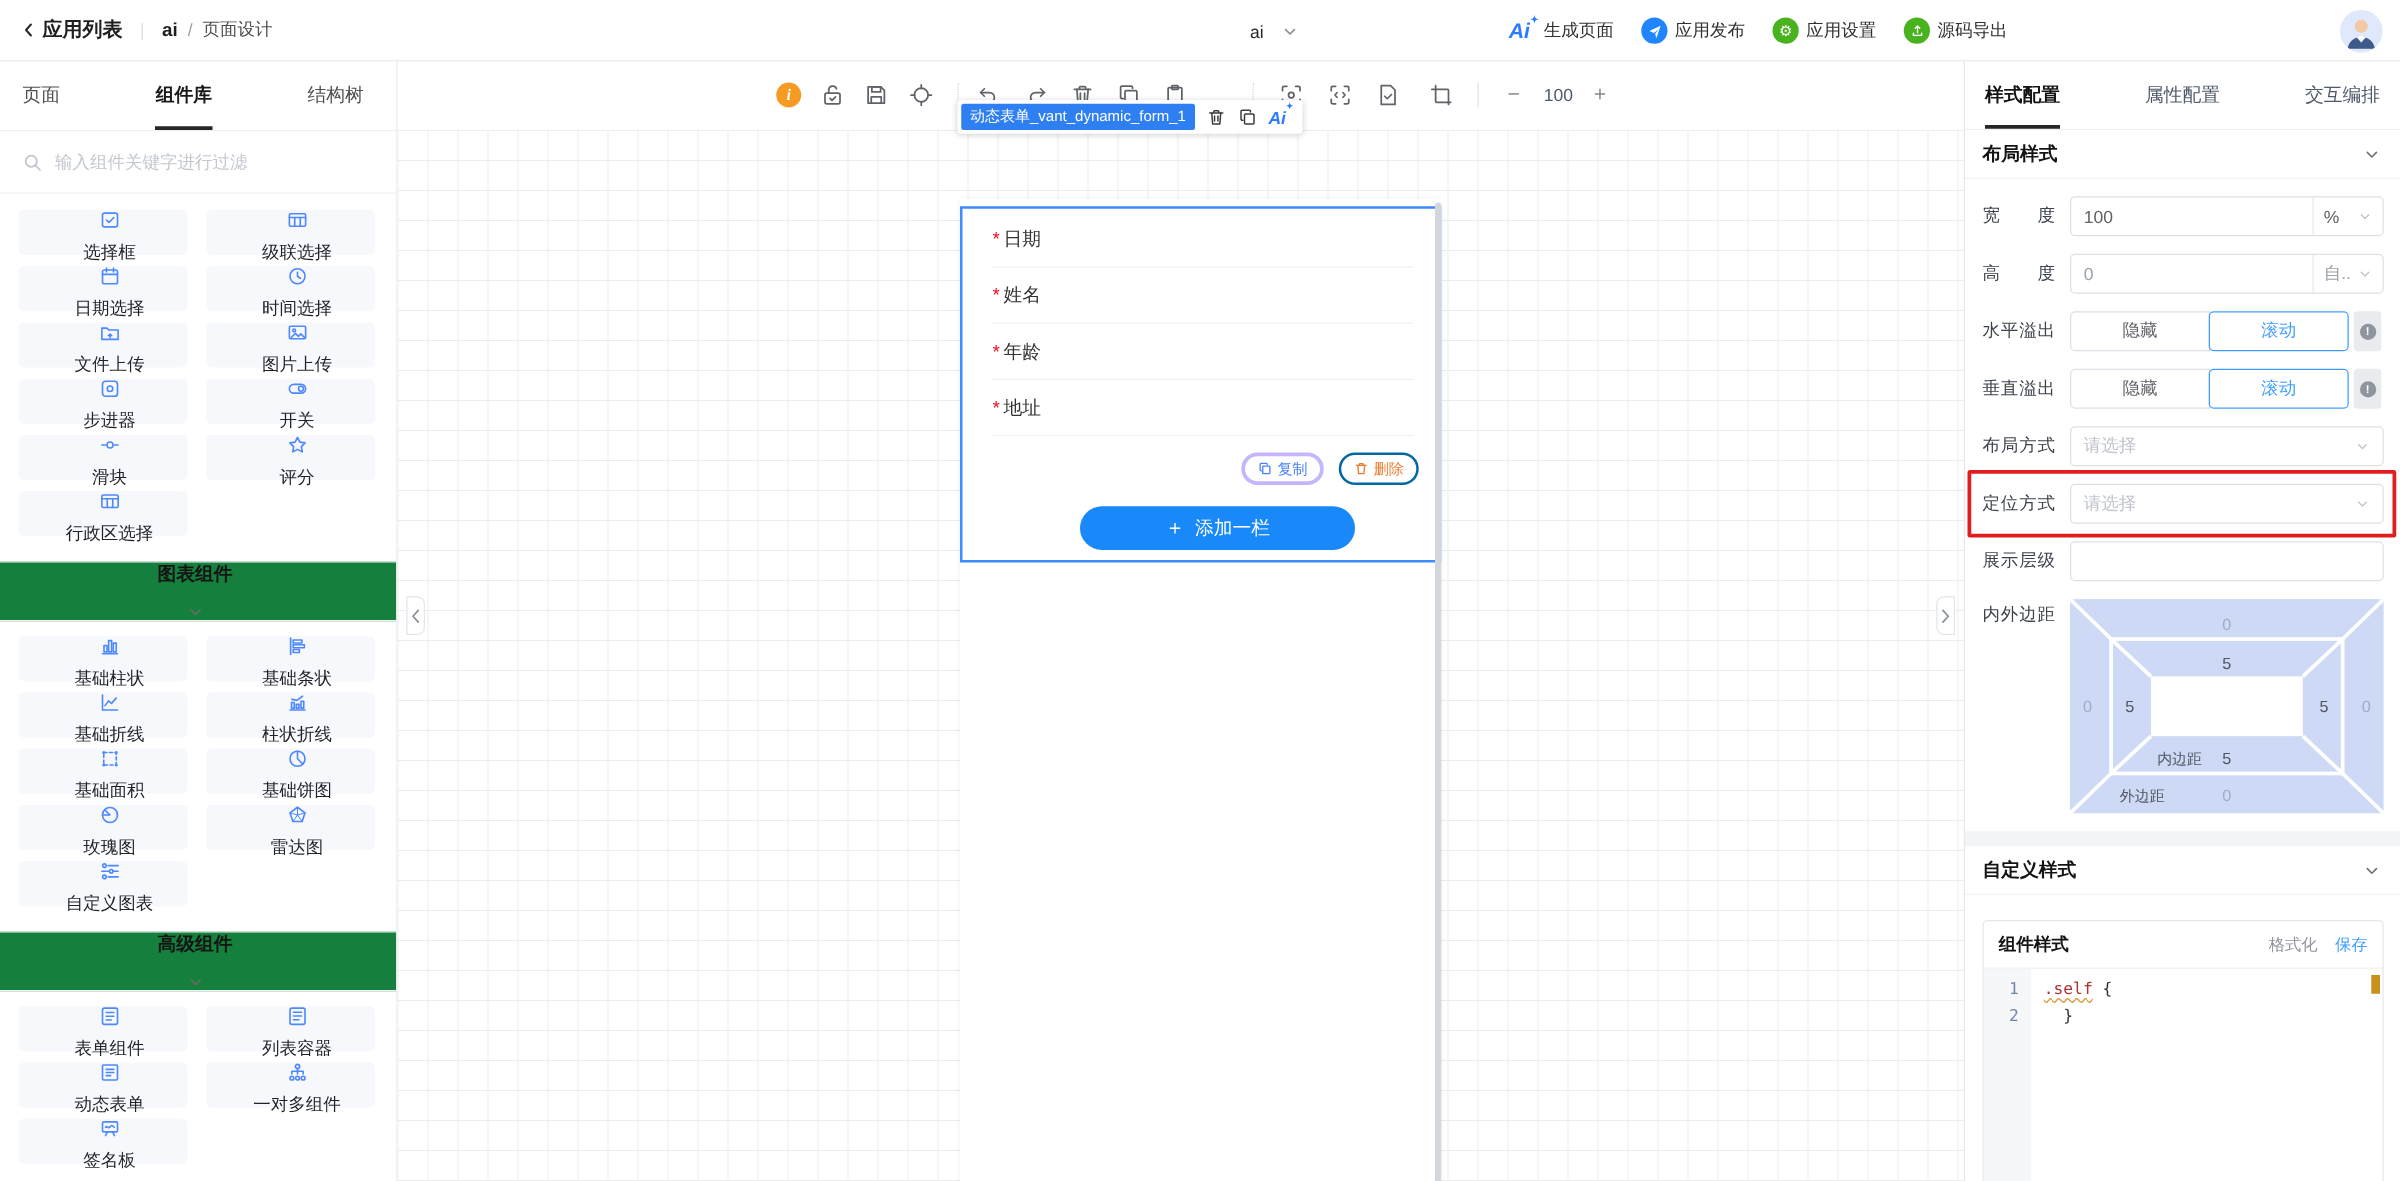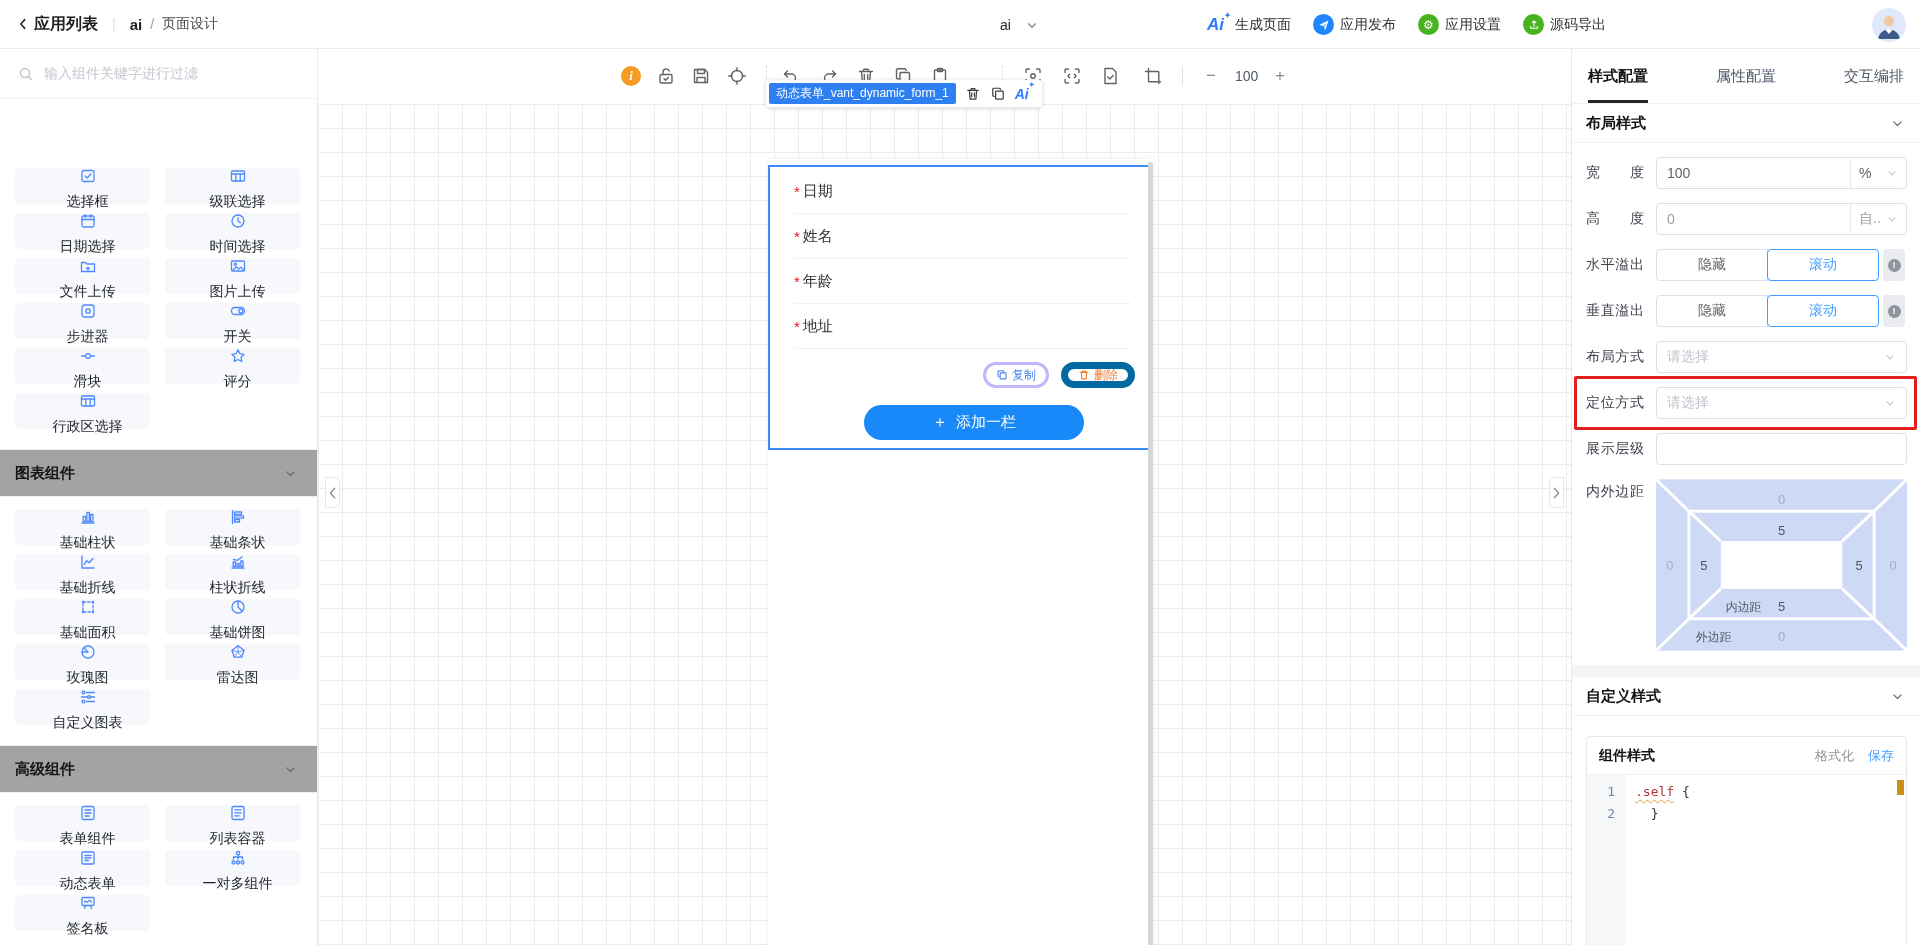--- a/index.html
+++ b/index.html
@@ -45,22 +45,22 @@
   .sb-search svg { width:16px; height:16px; stroke:#c0c4cc; flex:none; }
   .sb-search .ph { color:#c3c7cf; font-size:14px; }
   .sb-list { position:absolute; top:107px; left:0; right:0; bottom:0; overflow:hidden; }
   .sb-grid { display:grid; grid-template-columns:135px 135px; column-gap:15px; row-gap:9px;
     padding:12px 18px 12px 15px; }
   .sb-item { height:36px; background:#f6f8fb; border-radius:4px; display:flex; align-items:center;
     gap:9px; padding-left:10px; cursor:grab;flex-direction:column; }
   .sb-item .ic { width:16px; height:16px; color:#4d88ff; flex:none; }
   .sb-item .ic svg { width:16px; height:16px; }
   .sb-item .lb { color:#1f2329; font-size:14px; white-space:nowrap; }
-  .sb-sec { height:48px; background:#a3a3a3; border-top:1px solid #f0f0f0; border-bottom:1px solid #f0f0f0;
-    display:flex; align-items:center; justify-content:space-between; padding:0 20px 0 15px; margin-top:8px; }
+  .sb-sec { height:48px; background:#15803d; border-top:1px solid #f0f0f0; border-bottom:1px solid #f0f0f0;
+    display:flex; align-items:center; justify-content:space-between; padding:0 20px 0 15px; margin-top:8px;flex-direction:column; }
   .sb-sec .t { font-weight:bold; font-size:15px; color:#141414; }
   .sb-sec svg { width:13px; height:13px; stroke:#6b6b6b; }
 
   
   .cv { position:absolute; left:318px; top:49px; width:1253px; height:896px; background:#fff; }
   .cv-toolbar { position:absolute; left:0; top:0; width:100%; height:55px; background:#fff; z-index:6; }
   .tb-icon { position:absolute; top:17px; width:20px; height:20px; color:#5f6368; cursor:pointer; }
   .tb-icon svg { width:20px; height:20px; }
   .tb-info { border-radius:50%; background:#f59a23; color:#fff; font-style:italic; font-weight:bold;
     font-size:13px; display:flex; align-items:center; justify-content:center; font-family:"Liberation Serif",serif;}
@@ -79,21 +79,21 @@
   .sel { position:absolute; left:0; top:6px; width:385px; height:285px; border:2px solid #3e8bff; background:#fff; }
   .vant-card { position:absolute; left:2px; top:2px; right:2px; height:232px; background:#fff; }
   .field { margin:0 18px 0 22px; height:45px; display:flex; align-items:center;
     border-bottom:1px solid #f0f1f4; font-size:15px; color:#323233; }
   .req { color:#ee0a24; margin-right:3px; }
   .btn-row { display:flex; justify-content:flex-end; gap:12px; padding:13px 14px 0 0; }
   .mini-btn { height:26px; border-radius:13px; display:flex; align-items:center; gap:4px;
     padding:0 10px; font-size:12px; background:#fff; cursor:pointer; }
   .mini-btn svg { width:12px; height:12px; }
   .mini-copy { border:3px solid #c4b5fd; color:#4a82f7; }
-  .mini-del  { border:7px solid #0369a1; color:#ed7b2f; }
+  .mini-del  { border:2px solid #0369a1; color:#ed7b2f; }
   .add-btn { position:absolute; left:94px; top:238px; width:220px; height:35px; border-radius:18px;
     background:#1989fa; color:#fff; font-size:15px; display:flex; align-items:center; justify-content:center;
     gap:8px; cursor:pointer; }
   .add-btn .plus { font-size:16px; }
   
   .badge-card { position:absolute; left:448px; top:31px; height:27px; background:#fff; border-radius:3px;
     box-shadow:0 1px 5px rgba(0,0,0,.18); display:flex; align-items:center; gap:9px; padding:0 9px 0 3px; z-index:8; }
   .badge-chip { background:#2e7ff2; color:#fff; font-size:12px; height:21px; line-height:21px;
     padding:0 7px; border-radius:2px; white-space:nowrap; }
   .badge-ic { width:16px; height:16px; color:#3c3c3c; cursor:pointer; }
@@ -217,20 +217,25 @@
           <circle cx="17" cy="17" r="17" fill="#dfe9fb"></circle>
           <circle cx="17" cy="13" r="5.2" fill="#f2c9a4"></circle>
           <path d="M6 31c1.5-7 6-9.5 11-9.5s9.5 2.5 11 9.5z" fill="#3d5a8a"></path>
           <path d="M13.5 22l3.5 4 3.5-4-3.5-1.5z" fill="#fff"></path>
         </svg>
       </div>
     </div>
   </header>
 
   <aside class="sb">
+    <div class="sb-tabs">
+        <span class="sb-tab">页面</span>
+        <span class="sb-tab active">组件库</span>
+        <span class="sb-tab">结构树</span>
+      </div>
     <div class="sb-search">
       <svg viewBox="0 0 16 16" fill="none" stroke-width="1.4" stroke-linecap="round">
           <circle cx="7" cy="7" r="4.5"></circle>
           <path d="M10.5 10.5L14 14"></path>
         </svg>
       <span class="ph">输入组件关键字进行过滤</span>
     </div>
     <div class="sb-list">
         <div class="sb-grid">
           <div class="sb-item">

